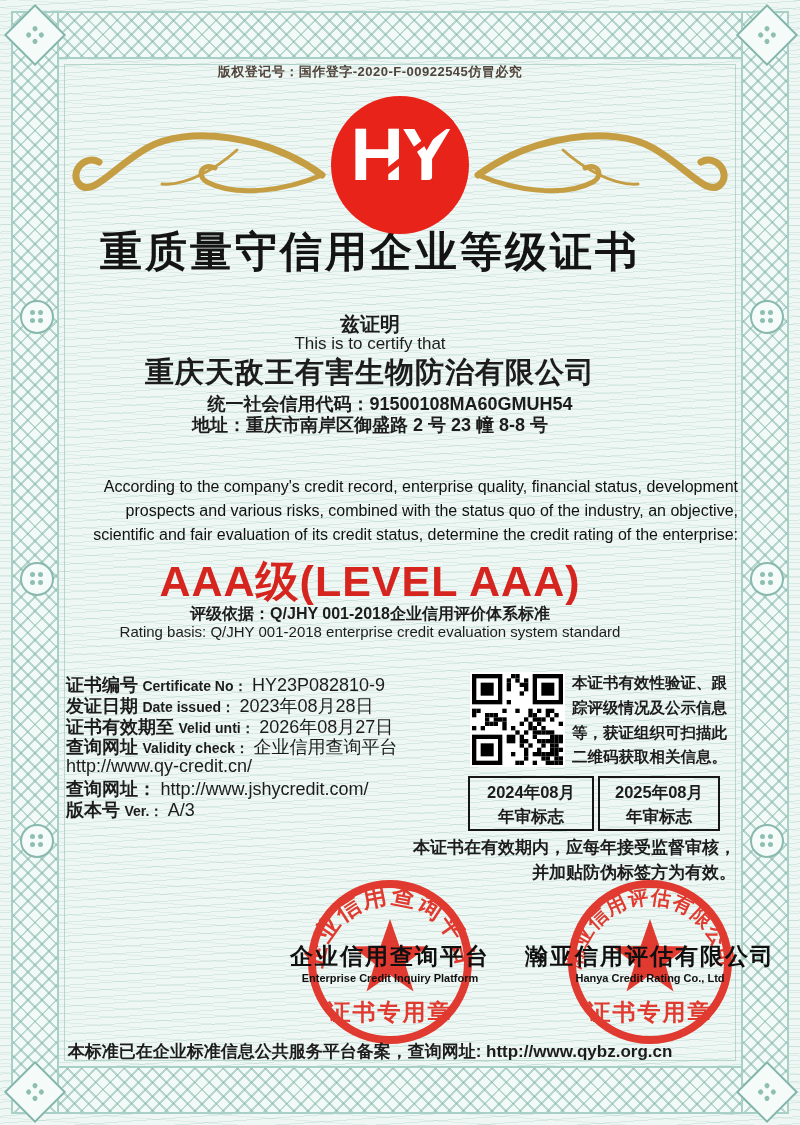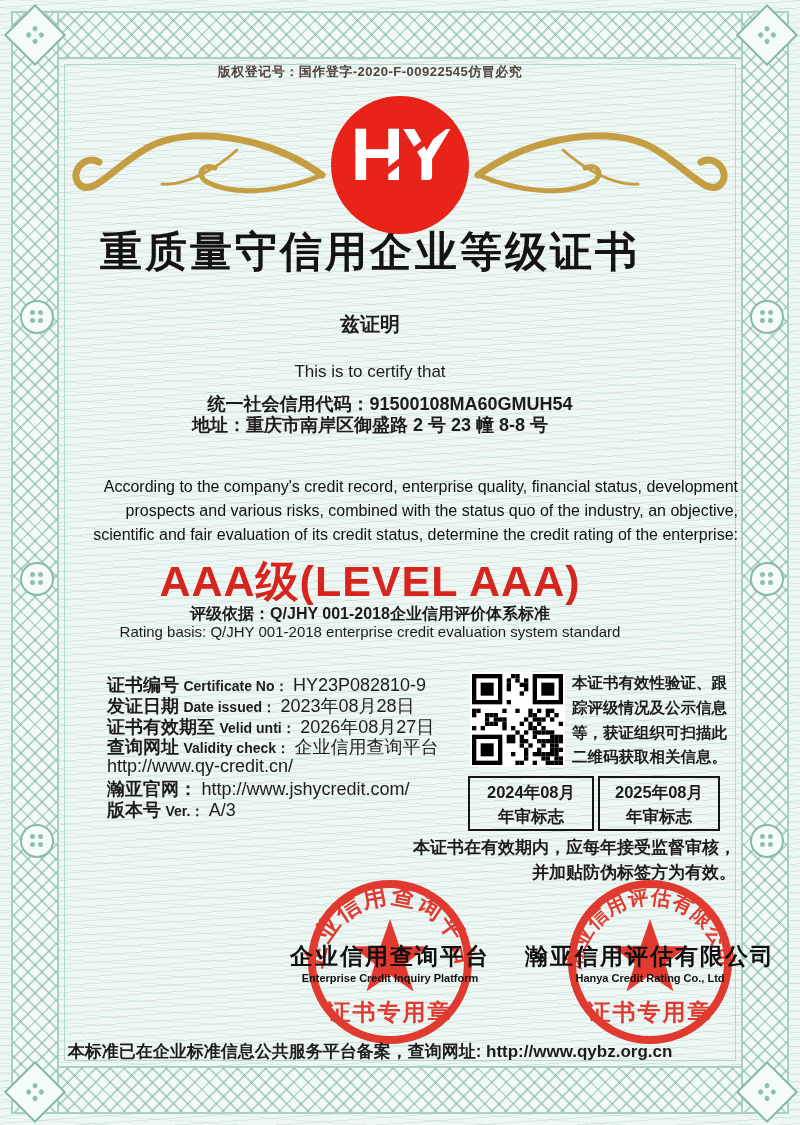--- a/index.html
+++ b/index.html
@@ -38,34 +38,34 @@
   .logo .s1{width:200px;height:6px;left:-28px;top:60px;transform:rotate(-38deg);}
   .logo .s2{width:200px;height:4px;left:-16px;top:96px;transform:rotate(-38deg);}
 
   .flourish{top:120px;width:272px;height:95px;z-index:2;}
   .flourish.left{left:56px;}
   .flourish.right{left:472px;transform:scaleX(-1);}
 
   .title-cn{top:224px;font-size:42px;font-weight:700;letter-spacing:3px;color:#141414;}
   .title-en{top:280px;font-size:18px;font-weight:500;color:#222;}
   .certify-cn{top:311px;font-size:20px;font-weight:600;}
-  .certify-en{top:334px;font-size:17px;font-weight:500;margin-top:28px;}
+  .certify-en{top:334px;font-size:17px;font-weight:500;}
   .company-name{top:353px;font-size:29px;font-weight:800;letter-spacing:1px;}
   .credit-code{top:392px;font-size:18px;font-weight:600;margin-left:20px;}
   .address{top:413px;font-size:18px;font-weight:600;}
 
   .eval{left:66px;top:458px;width:672px;text-align:left;}
   .eval-cn{font-size:19px;font-weight:600;line-height:1.32;letter-spacing:.3px;}
   .eval-en{margin-top:17px;font-size:16px;font-weight:500;line-height:1.5;color:#111;text-align:right;}
 
   .level{top:553px;font-size:43px;font-weight:800;letter-spacing:1px;}
   .basis-cn{top:604px;font-size:16px;font-weight:600;}
   .basis-en{top:623px;font-size:15px;font-weight:500;}
 
-  .details{left:66px;top:673px;width:400px;padding-left:41px;}
+  .details{left:66px;top:673px;width:400px;}
   .detail-row{height:20.8px;white-space:nowrap;}
   .d-cn{font-size:18px;font-weight:600;}
   .d-en{font-size:14px;font-weight:600;}
   .d-val{font-size:18px;font-weight:500;}
 
   .qr-box{left:470px;top:672px;width:95px;height:95px;background:#ffffff;padding:2px;box-sizing:border-box;}
   .qr-box svg{width:100%;height:100%;display:block;}
   .qr-note{left:572px;top:671px;width:170px;font-size:15.5px;font-weight:600;line-height:1.6;text-align:left;}
 
   .badge{top:776px;height:48px;border:2px solid #161616;background:transparent;text-align:center;padding-top:3px;box-sizing:content-box;}
@@ -126,20 +126,21 @@
   <div class="abs logo">
     <div class="hy">HY</div>
     <div class="slash s1"></div>
     <div class="slash s2"></div>
   </div>
 
   <div class="abs centered title-cn">重质量守信用企业等级证书</div>
   <div class="abs centered certify-cn">兹证明</div>
   <div class="abs centered certify-en">This is to certify that</div>
 
+  <div class="abs centered company-name">重庆天敌王有害生物防治有限公司</div>
   <div class="abs centered credit-code">统一社会信用代码：91500108MA60GMUH54</div>
   <div class="abs centered address">地址：重庆市南岸区御盛路 2 号 23 幢 8-8 号</div>
 
   <div class="abs eval">
     <div class="eval-en">According to the company's credit record, enterprise quality, financial status, development prospects and various risks, combined with the status quo of the industry, an objective, scientific and fair evaluation of its credit status, determine the credit rating of the enterprise:</div>
   </div>
 
   <div class="abs centered level" style="color:#d6251f;">AAA级(LEVEL AAA)</div>
   <div class="abs centered basis-cn">评级依据：Q/JHY 001-2018企业信用评价体系标准</div>
   <div class="abs centered basis-en">Rating basis: Q/JHY 001-2018 enterprise credit evaluation system standard</div>
@@ -162,21 +163,21 @@
     </div>
     <div class="detail-row">
       <span class="d-cn">查询网址</span>
       <span class="d-en">Validity check：</span>
       <span class="d-val">企业信用查询平台</span>
     </div>
     <div class="detail-row">
       <span class="d-val">http://www.qy-credit.cn/</span>
     </div>
     <div class="detail-row">
-      <span class="d-cn">瀚亚官网：</span>
+      <span class="d-cn">查询网址：</span>
       <span class="d-val">http://www.jshycredit.com/</span>
     </div>
     <div class="detail-row">
       <span class="d-cn">版本号</span>
       <span class="d-en">Ver.：</span>
       <span class="d-val">A/3</span>
     </div>
   </div>
 
   <div class="abs qr-box">

